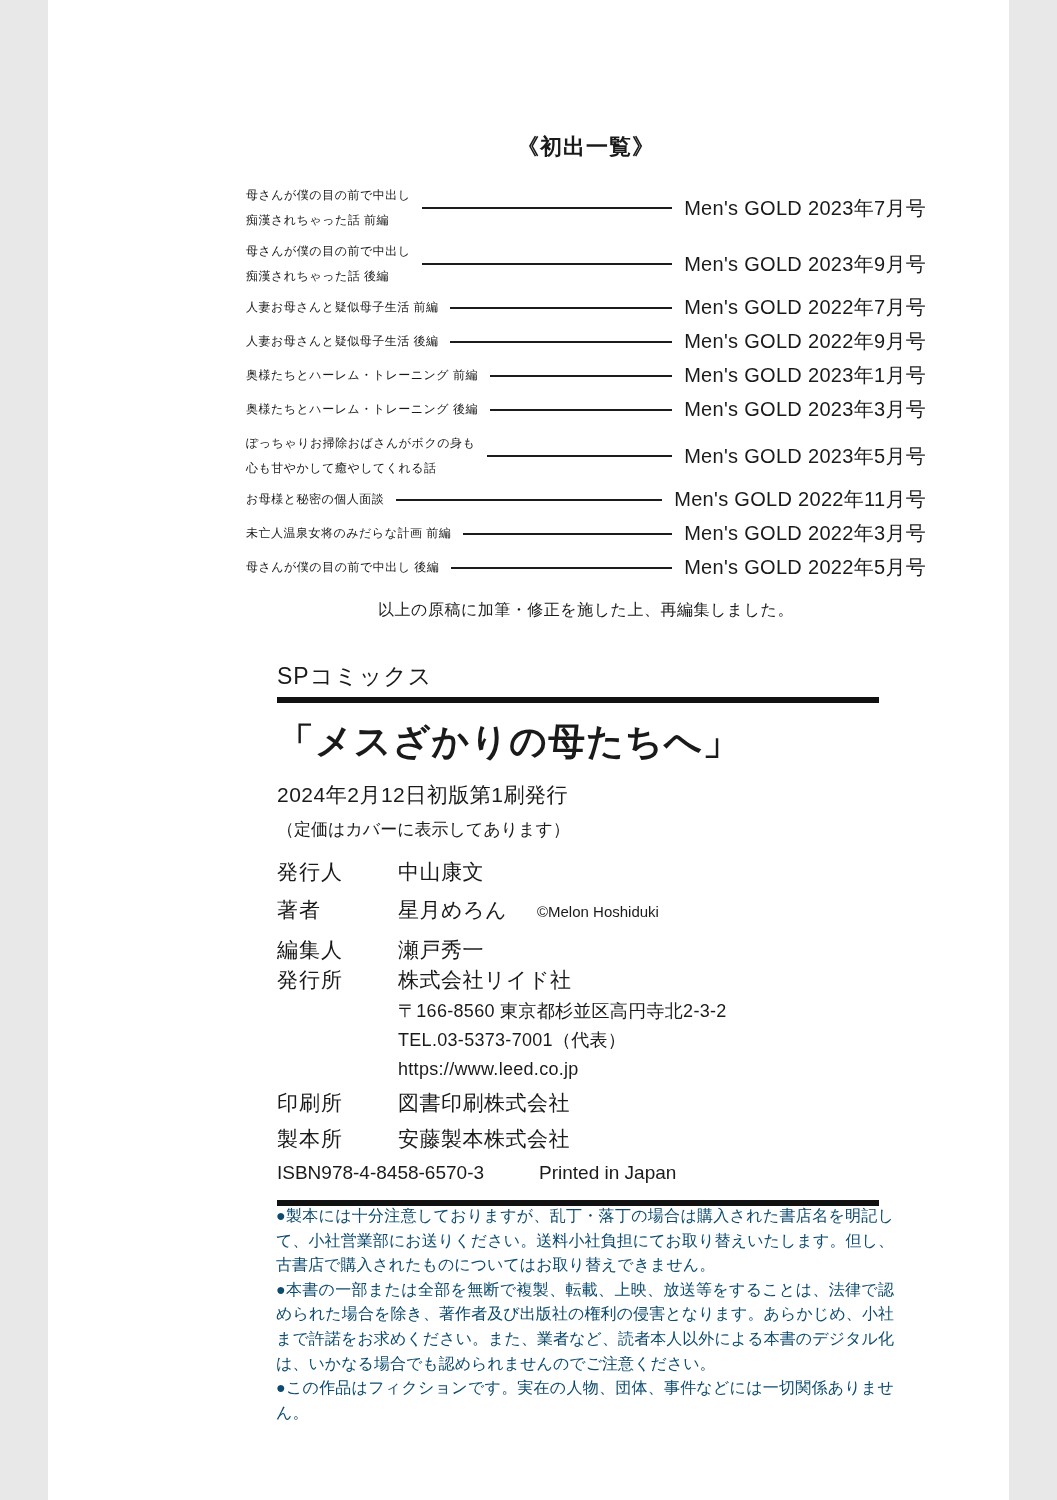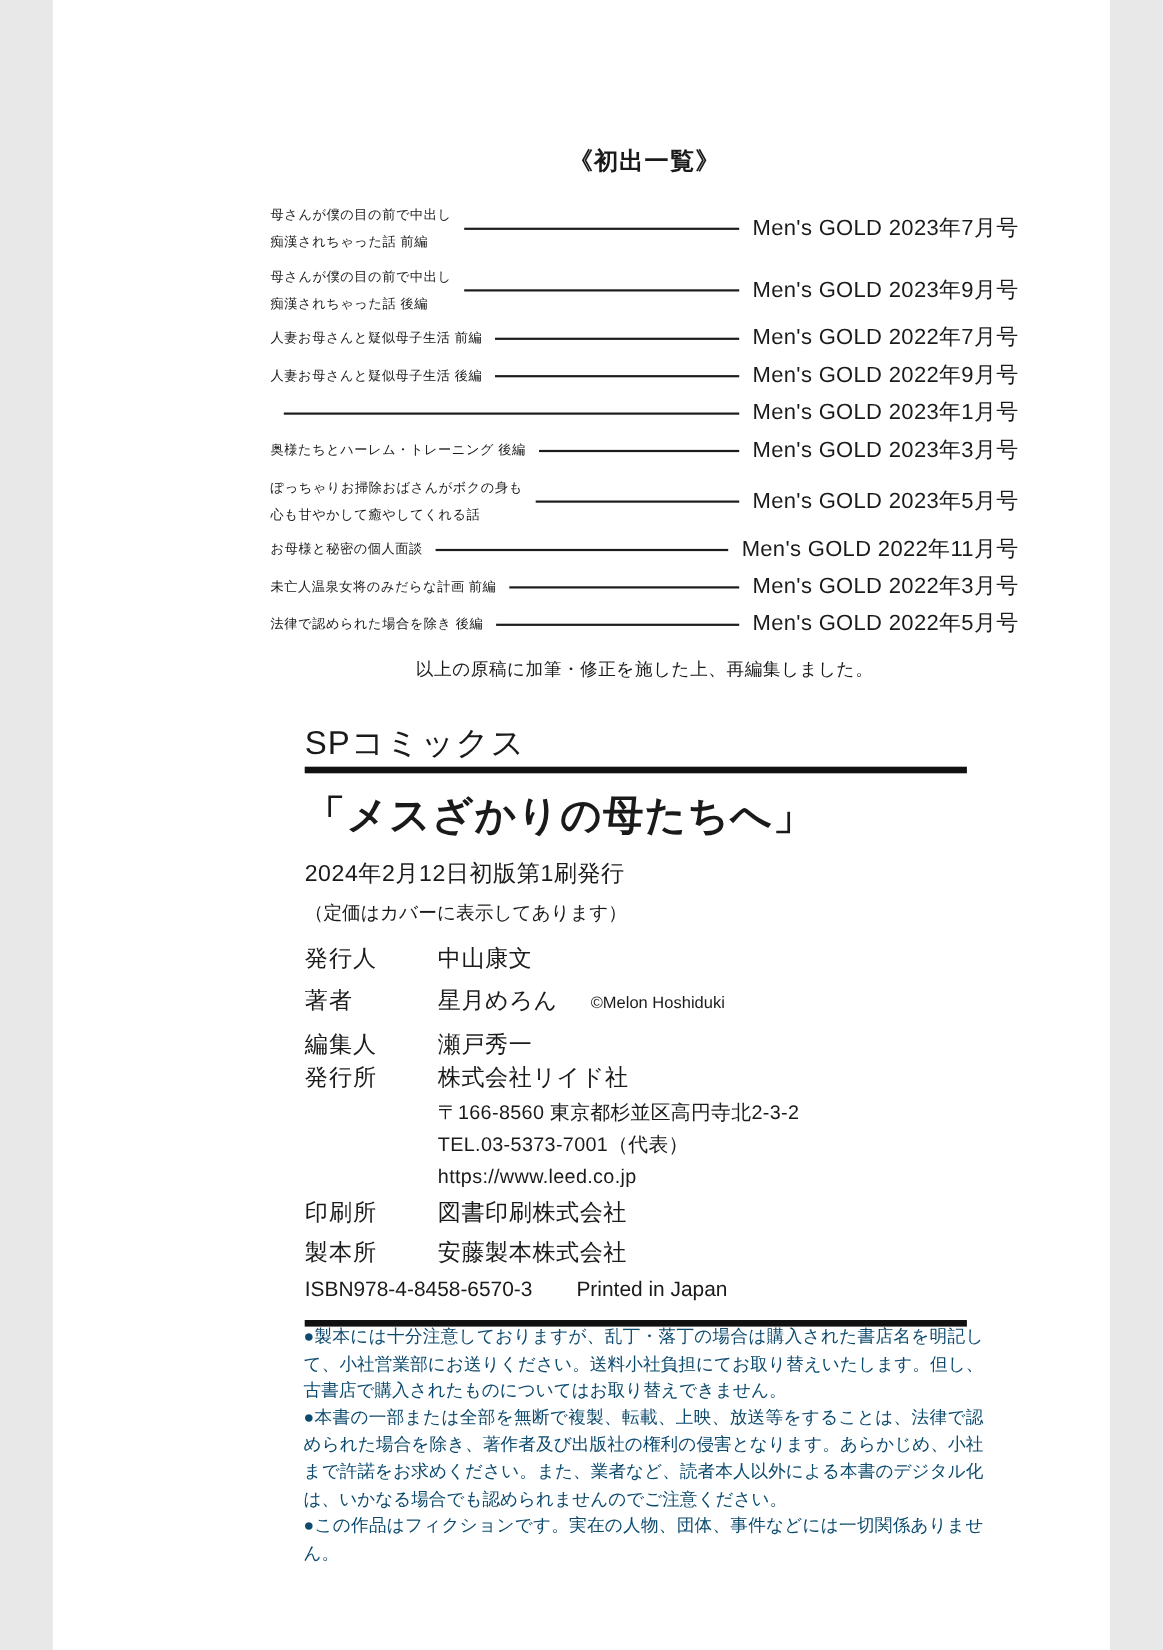--- a/index.html
+++ b/index.html
@@ -28,41 +28,41 @@
   }
   .entry-rule { flex:1 1 auto; border-top:2px solid #1c1c1c; margin:0 12px; height:0; }
   .entry-mag { flex:0 0 auto; font-size:20px; line-height:25px; letter-spacing:0.3px; }
   .reedit-note {
     margin-top:18px; text-align:center; font-size:16px;
     letter-spacing:0.5px; line-height:24px;
   }
 
   
   .colophon { position:absolute; left:229px; top:662px; width:602px; }
-  .series-label { font-size:30px; line-height:28px; letter-spacing:1px; }
+  .series-label { font-size:23px; line-height:28px; letter-spacing:1px; }
   .thick-rule { margin-top:7px; height:6px; background:#111111; }
   .book-title {
     margin-top:17px; font-size:37px; font-weight:700;
     line-height:44px; letter-spacing:1px;
   }
   .edition-info { margin-top:18px; font-size:21px; line-height:26px; letter-spacing:0.5px; }
   .price-note { margin-top:11px; font-size:17px; line-height:22px; }
 
   .credits { margin-top:18px; }
   .credit-row { display:flex; line-height:26px; font-size:21px; margin-bottom:12px; }
   .credit-row.tight { margin-bottom:4px; }
   .credit-label { flex:0 0 121px; letter-spacing:1px; }
   .credit-value { flex:1 1 auto; letter-spacing:0.5px; }
   .credit-copyright { font-size:15px; margin-left:30px; letter-spacing:0; }
   .credit-sub { margin:2px 0 6px 121px; }
   .credit-subline { font-size:18px; line-height:29px; letter-spacing:0.3px; }
   .credit-row.after-sub { margin-bottom:10px; }
   .credit-row.pre-isbn { margin-bottom:8px; }
   .isbn-row { display:flex; font-size:19px; line-height:26px; }
-  .printed-in { margin-left:40px; }
+  .printed-in { margin-left:55px; }
   .thick-rule.bottom { margin-top:14px; }
 
   
   .legal {
     position:absolute; left:228px; top:1204px; width:618px;
     font-family:"Liberation Serif","DejaVu Serif",serif;
     font-size:16px; line-height:24.6px; color:#0c4a6e;
   }
   .legal p { text-align:justify; }
 </style>
@@ -90,20 +90,21 @@
       <span class="entry-title">人妻お母さんと疑似母子生活 前編</span>
       <span class="entry-rule"></span>
       <span class="entry-mag">Men's GOLD 2022年7月号</span>
     </div>
     <div class="entry">
       <span class="entry-title">人妻お母さんと疑似母子生活 後編</span>
       <span class="entry-rule"></span>
       <span class="entry-mag">Men's GOLD 2022年9月号</span>
     </div>
     <div class="entry">
+      <span class="entry-title">奥様たちとハーレム・トレーニング 前編</span>
       <span class="entry-rule"></span>
       <span class="entry-mag">Men's GOLD 2023年1月号</span>
     </div>
     <div class="entry">
       <span class="entry-title">奥様たちとハーレム・トレーニング 後編</span>
       <span class="entry-rule"></span>
       <span class="entry-mag">Men's GOLD 2023年3月号</span>
     </div>
     <div class="entry two">
       <span class="entry-title">ぽっちゃりお掃除おばさんがボクの身も
@@ -115,21 +116,21 @@
       <span class="entry-title">お母様と秘密の個人面談</span>
       <span class="entry-rule"></span>
       <span class="entry-mag">Men's GOLD 2022年11月号</span>
     </div>
     <div class="entry">
       <span class="entry-title">未亡人温泉女将のみだらな計画 前編</span>
       <span class="entry-rule"></span>
       <span class="entry-mag">Men's GOLD 2022年3月号</span>
     </div>
     <div class="entry">
-      <span class="entry-title">法律で認められた場合を除き 後編</span>
+      <span class="entry-title">母さんが僕の目の前で中出し 後編</span>
       <span class="entry-rule"></span>
       <span class="entry-mag">Men's GOLD 2022年5月号</span>
     </div>
 
     <div class="reedit-note">以上の原稿に加筆・修正を施した上、再編集しました。</div>
   </div>
 
   <div class="colophon">
     <div class="series-label">SPコミックス</div>
     <div class="thick-rule"></div>

